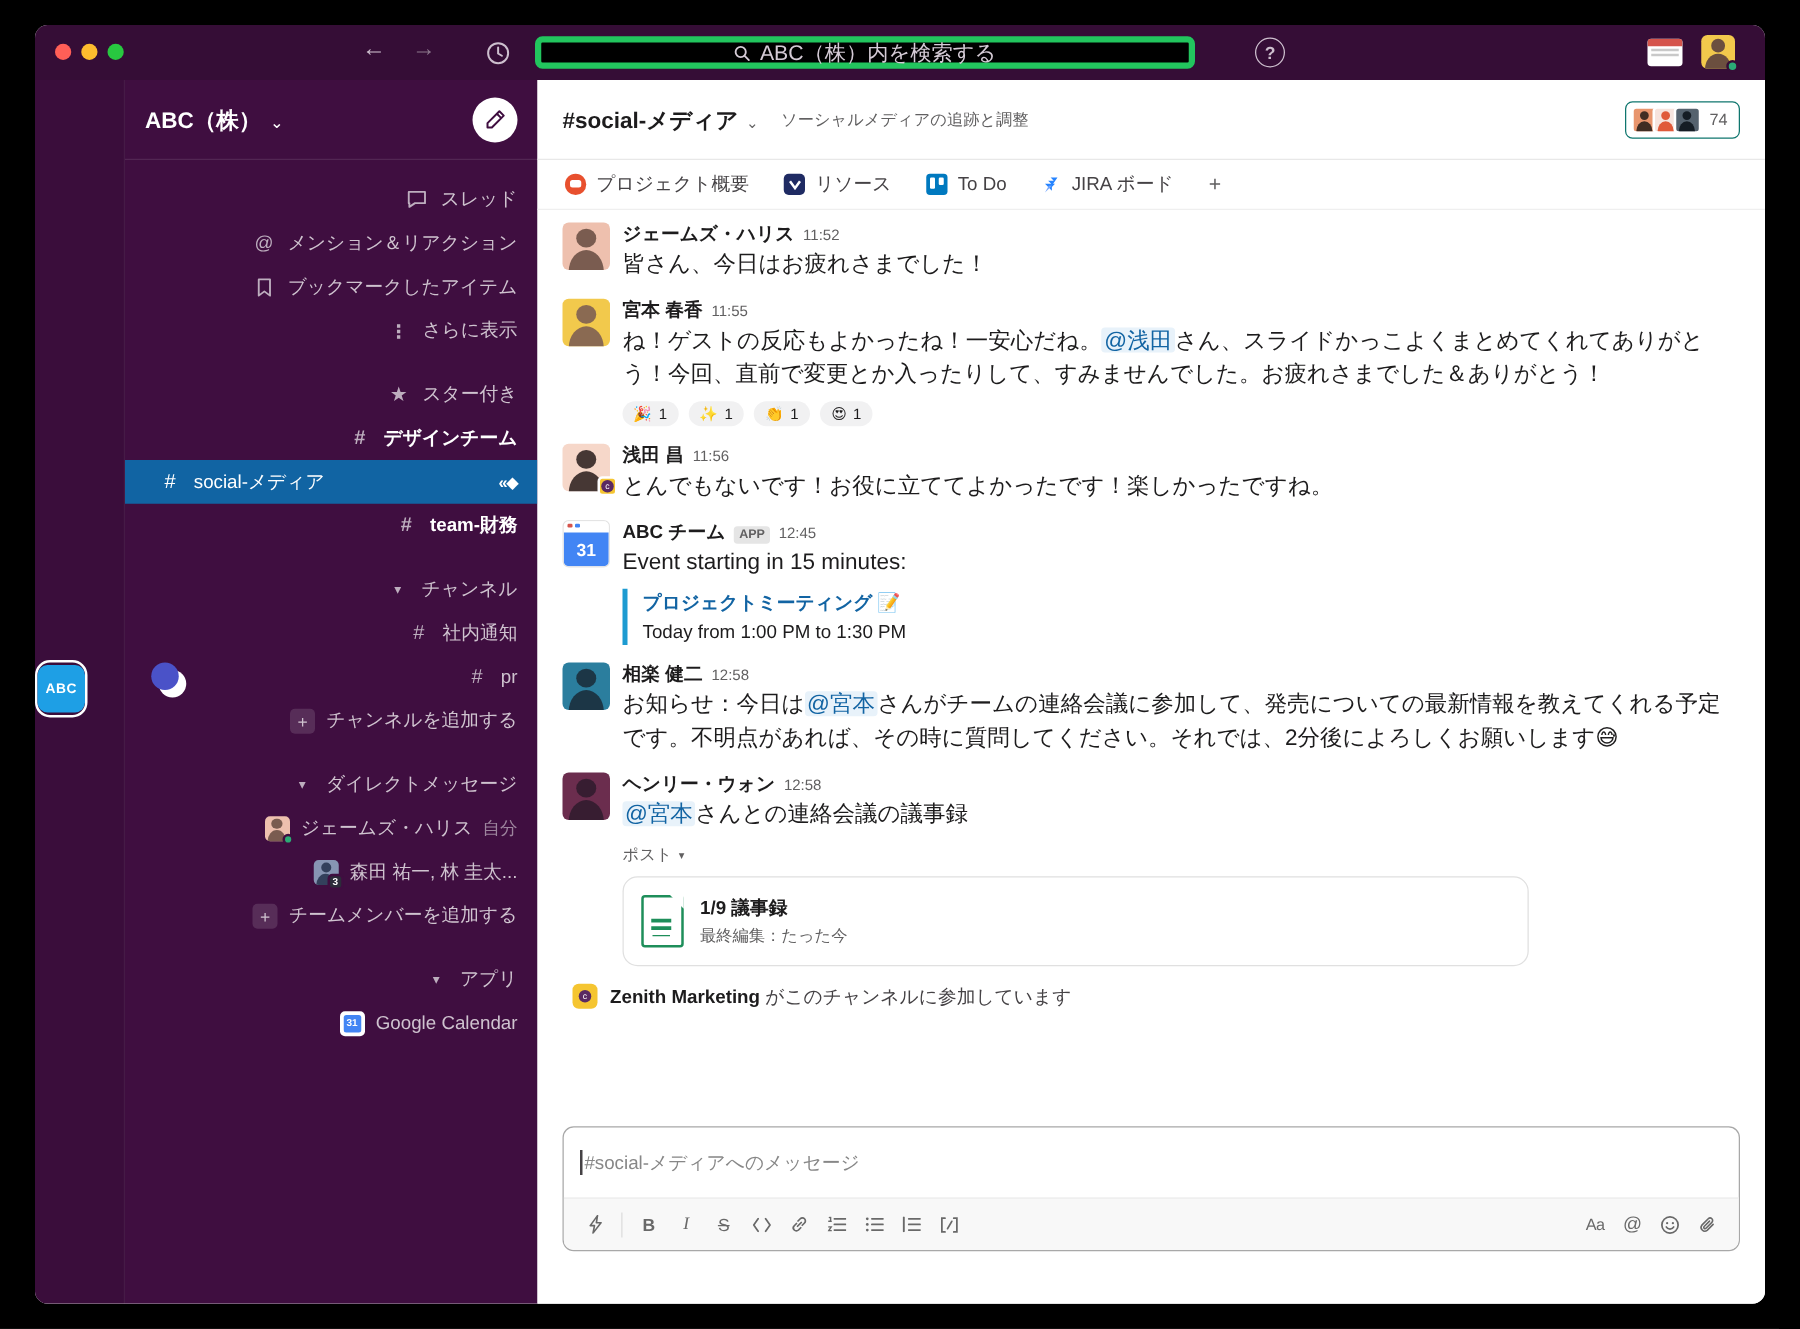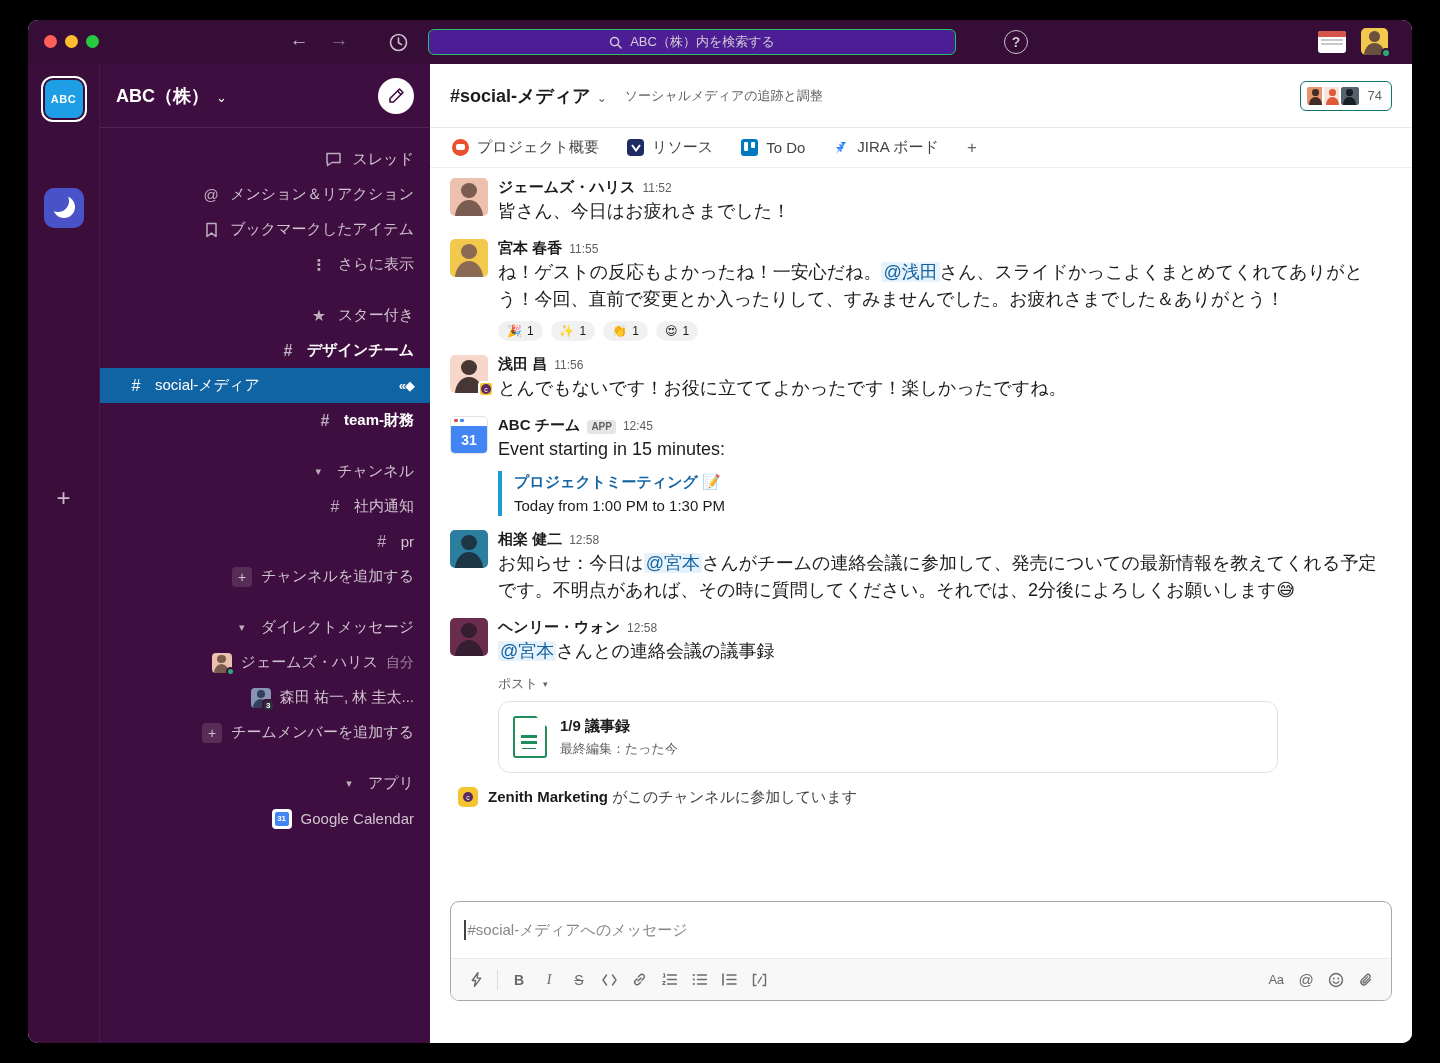--- a/index.html
+++ b/index.html
@@ -7,32 +7,32 @@
   .window { position:absolute; left:28px; top:20px; width:1384px; height:1023px; border-radius:10px; overflow:hidden; background:#fff; }
 
   
   .titlebar { position:relative; height:44px; background:#350d36; }
   .traffic { position:absolute; left:16px; top:15px; display:flex; gap:8px; }
   .tl { width:13px; height:13px; border-radius:50%; }
   .tl.red{background:#ff5f57;} .tl.yellow{background:#febc2e;} .tl.green{background:#28c840;}
   .nav-arrow { position:absolute; top:9px; font-size:19px; color:#cdbfce; width:26px; text-align:center; cursor:default; }
   .nav-arrow.fwd { color:#8a758b; }
   .tb-icon { position:absolute; top:10px; width:24px; height:24px; display:flex; align-items:center; justify-content:center; color:#cdbfce; }
-  .searchbar { position:absolute; left:400px; top:9px; width:528px; height:26px; background:#4c1d95; border:1px solid #22c55e; border-radius:6px; display:flex; align-items:center; justify-content:center; gap:8px; color:#d5cbd6; font-size:13px; }
+  .searchbar { position:absolute; left:400px; top:9px; width:528px; height:26px; background:#000000; border:5px solid #22c55e; border-radius:6px; display:flex; align-items:center; justify-content:center; gap:8px; color:#d5cbd6; font-size:17px; }
   .searchbar svg { flex:0 0 auto; }
   .help { position:absolute; left:976px; top:10px; width:24px; height:24px; border:1.5px solid #cdbfce; border-radius:50%; color:#cdbfce; font-size:14px; font-weight:700; display:flex; align-items:center; justify-content:center; }
   .win-preview { position:absolute; right:66px; top:11px; width:28px; height:22px; background:#fff; border-radius:3px; overflow:hidden; }
   .win-preview .bar{ height:6px; background:#d5544c; }
   .win-preview .ln{ height:2px; background:#c9c9c9; margin:2px 3px 0; }
   .tb-avatar { position:absolute; right:24px; top:8px; width:27px; height:27px; border-radius:5px; }
   .presence { position:absolute; right:-3px; bottom:-3px; width:10px; height:10px; background:#2bac76; border:2px solid #350d36; border-radius:50%; }
 
   
   .main-row { display:flex; height:979px; }
-  .rail { width:72px; background:#3a0d3b; border-right:1px solid rgba(255,255,255,.06); display:flex; flex-direction:column; align-items:center; padding-top:12px;gap:48px; }
+  .rail { width:72px; background:#3a0d3b; border-right:1px solid rgba(255,255,255,.06); display:flex; align-items:center; padding-top:12px;gap:48px; }
   .ws-ring { width:46px; height:46px; border:2px solid #fff; border-radius:12px; display:flex; align-items:center; justify-content:center; margin-bottom:18px; }
   .ws-abc { width:38px; height:38px; background:#1e9fe5; border-radius:8px; color:#fff; font-size:11px; font-weight:700; display:flex; align-items:center; justify-content:center; letter-spacing:.5px; }
   .ws-second { width:40px; height:40px; background:#4a52c8; border-radius:10px; position:relative; margin-bottom:24px; }
   .crescent { position:absolute; left:9px; top:8px; width:22px; height:22px; border-radius:50%; background:#fff; }
   .crescent::after { content:""; position:absolute; left:-6px; top:-6px; width:22px; height:22px; border-radius:50%; background:#4a52c8; }
   .rail-plus { width:36px; height:36px; border-radius:9px; color:#cdb8ce; font-size:24px; font-weight:300; display:flex; align-items:center; justify-content:center; margin-top:180px; }
 
   .sidebar { width:330px; background:#3f0e40; color:#cfc3cf; display:flex; flex-direction:column; overflow:hidden; }
   .sb-header { height:64px; flex:0 0 auto; border-bottom:1px solid rgba(255,255,255,.1); display:flex; align-items:center; padding:0 16px; }
   .sb-title { color:#fff; font-weight:800; font-size:18px; }
@@ -110,21 +110,21 @@
   .app-badge { background:#e5e5e5; color:#616061; font-size:10px; font-weight:700; border-radius:3px; padding:1.5px 4px; margin-left:7px; }
   .m-text { font-size:18px; color:#1d1c1d; line-height:1.5; margin-top:1px; }
   .mention { color:#1264a3; background:#e8f2fa; border-radius:3px; padding:0 2px; }
   .reactions { display:flex; gap:8px; margin-top:8px; }
   .react { background:#f1f1f2; border-radius:13px; padding:3px 9px; font-size:12px; color:#1d1c1d; display:flex; align-items:center; gap:5px; }
   .event-block { margin-top:8px; border-left:4px solid #1d9bd1; padding:2px 0 2px 12px; }
   .event-title { color:#1264a3; font-weight:700; font-size:15px; }
   .event-time { color:#1d1c1d; font-size:15px; margin-top:5px; }
   .post-row { margin-top:10px; font-size:13px; color:#616061; display:flex; align-items:center; gap:5px; }
   .post-caret { font-size:9px; }
-  .file-card { margin-top:8px; width:780px; border:1px solid #e0e0e0; border-radius:12px; padding:14px; display:flex; gap:13px; align-items:center; }
+  .file-card { margin-top:8px; width:725px; border:1px solid #e0e0e0; border-radius:12px; padding:14px; display:flex; gap:13px; align-items:center; }
   .doc-icon { width:34px; height:42px; border:2px solid #1e8e5a; border-radius:3px; position:relative; background:#fff; flex:0 0 auto; }
   .doc-icon::before{ content:""; position:absolute; right:-2px; top:-2px; border-style:solid; border-width:0 11px 11px 0; border-color:transparent #fff transparent transparent; }
   .doc-icon::after{ content:""; position:absolute; left:6px; top:17px; width:16px; height:3px; background:#1e8e5a; box-shadow:0 6px 0 #1e8e5a, 0 12px 0 -1px #1e8e5a; }
   .file-title { font-size:15px; font-weight:800; color:#1d1c1d; }
   .file-meta { font-size:13px; color:#616061; margin-top:4px; }
   .sys-row { display:flex; align-items:center; gap:10px; margin:6px 0 16px; padding-left:8px; }
   .zic { width:20px; height:20px; background:#f5c531; border-radius:5px; display:flex; align-items:center; justify-content:center; flex:0 0 auto; }
   .sys-text { font-size:15px; color:#454245; }
   .sys-text b { color:#1d1c1d; }
 

